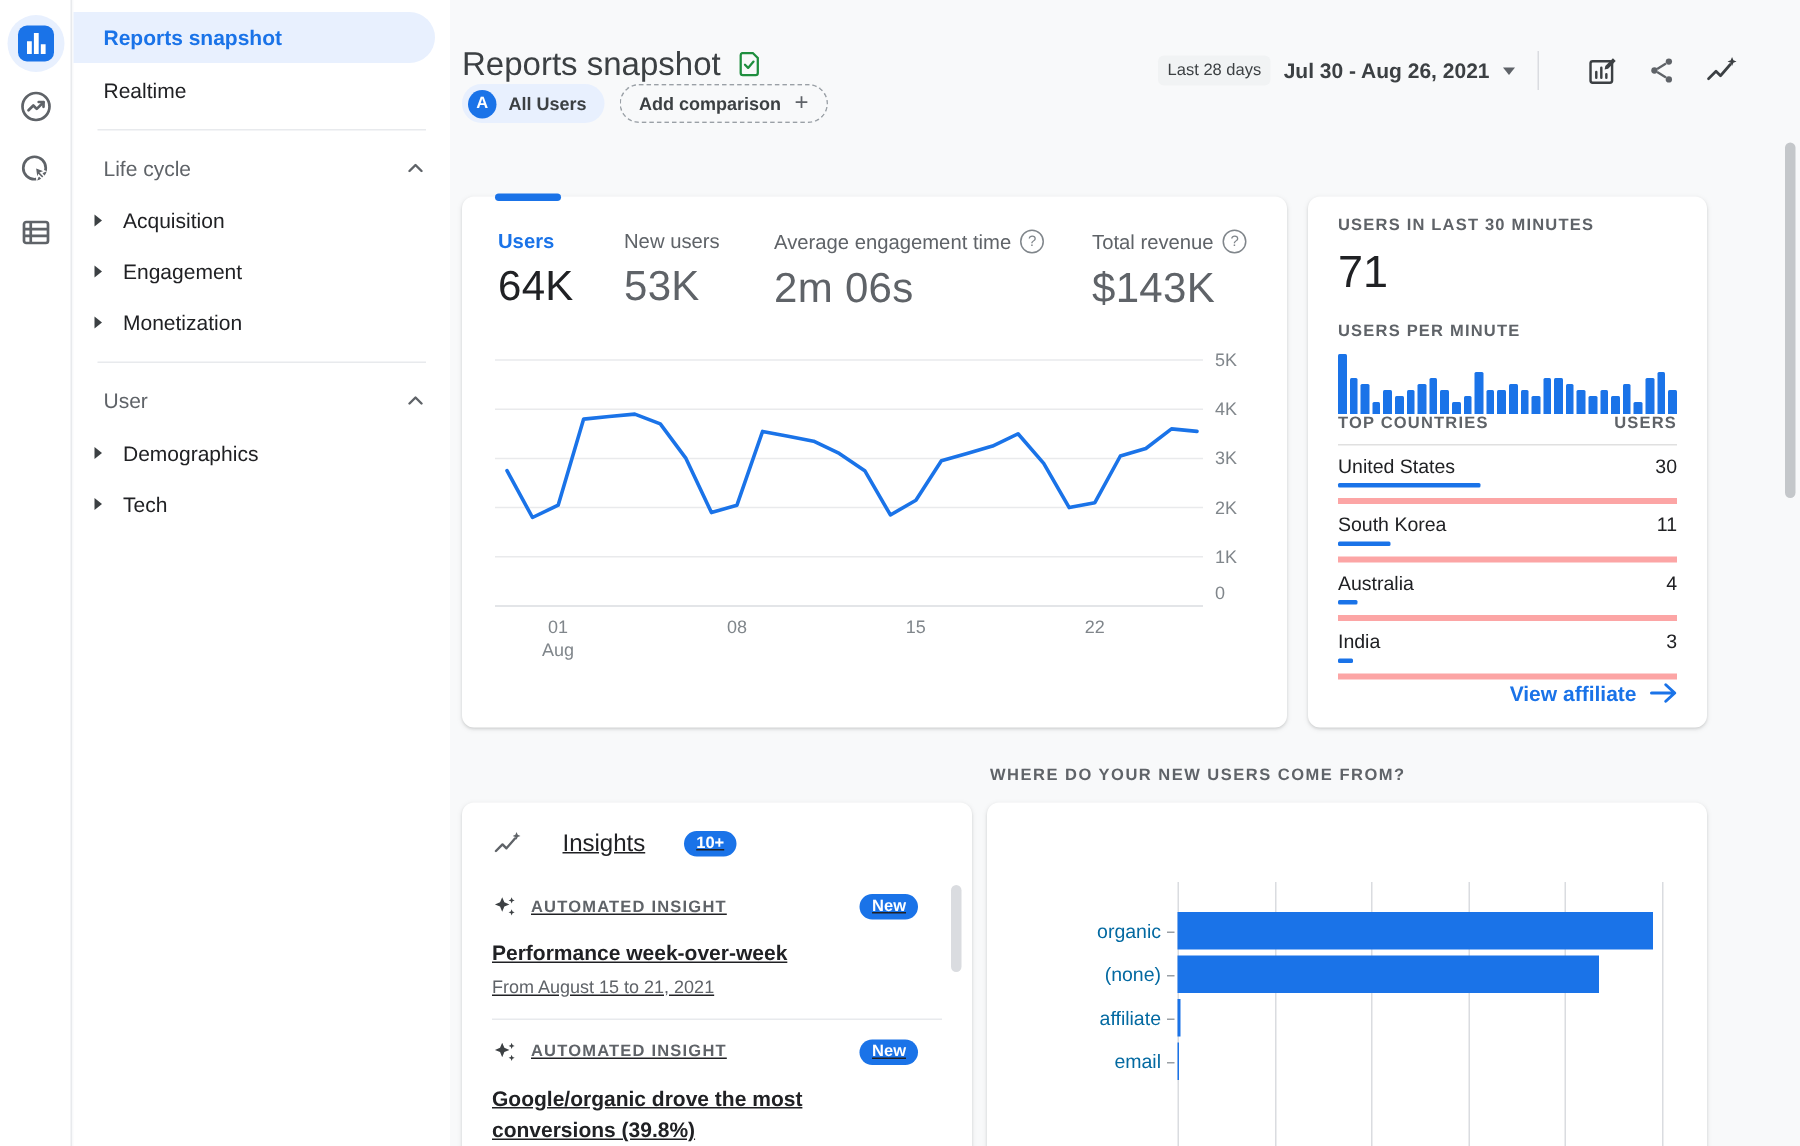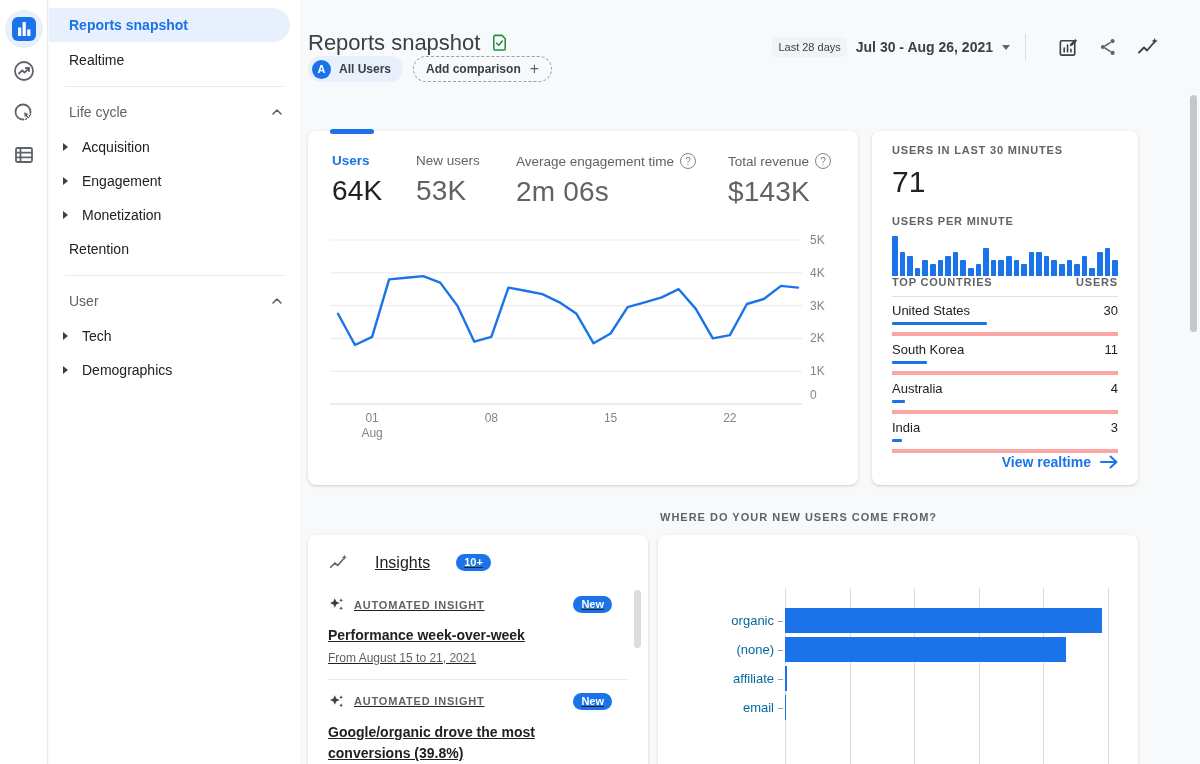--- a/index.html
+++ b/index.html
@@ -167,39 +167,36 @@
         <span>Acquisition</span>
       </div>
       <div class="nav-link expandable">
         <span class="tri"></span>
         <span>Engagement</span>
       </div>
       <div class="nav-link expandable">
         <span class="tri"></span>
         <span>Monetization</span>
       </div>
-      <div class="nav-link">
-        <span>Retention</span>
-      </div>
       <div class="nav-divider"></div>
       <div class="nav-section">
         <span>User</span>
         <span>
           <svg width="10" height="6" viewBox="0 0 10 6" fill="none" stroke="#5f6368" stroke-width="1.6">
             <path d="M1 5l4-4 4 4" stroke-linecap="round" stroke-linejoin="round"></path>
           </svg>
         </span>
       </div>
       <div class="nav-link expandable">
         <span class="tri"></span>
-        <span>Tech</span>
+        <span>Demographics</span>
       </div>
       <div class="nav-link expandable">
         <span class="tri"></span>
-        <span>Demographics</span>
+        <span>Tech</span>
       </div>
     </nav>
 
   <h1 class="page-title">
     <span>Reports snapshot</span>
     <span>
       <svg width="19" height="19" viewBox="0 0 20 20" fill="none" stroke="#1e8e3e" stroke-width="1.6">
         <path d="M5 2.5h7.5L16 6v10.5a1.5 1.5 0 0 1-1.5 1.5h-9A1.5 1.5 0 0 1 4 16.5V4a1.5 1.5 0 0 1 1-1.5z"></path>
         <path d="M7 10.7l2.2 2.2 3.8-4.4" stroke-linecap="round" stroke-linejoin="round"></path>
       </svg>
@@ -357,21 +354,21 @@
             <div class="country-bar" style="width: 13px; background: rgb(26, 115, 232);"></div>
           </div>
           <div class="country-row">
             <div class="country-name">India</div>
             <div class="country-users">3</div>
             <div class="country-bar" style="width: 10px; background: rgb(26, 115, 232);"></div>
           </div>
         </div>
     </div>
     <div class="rt-link">
-      <span>View realtime</span>
+      <span>View affiliate</span>
       <span>
         <svg width="18" height="14" viewBox="0 0 18 14" fill="none" stroke="#1a73e8" stroke-width="2">
           <path d="M1 7h15M10.5 1.5L16.5 7l-6 5.5" stroke-linecap="round" stroke-linejoin="round"></path>
         </svg>
       </span>
     </div>
   </section>
 
   <section class="card insights-card">
     <div class="ins-header">

